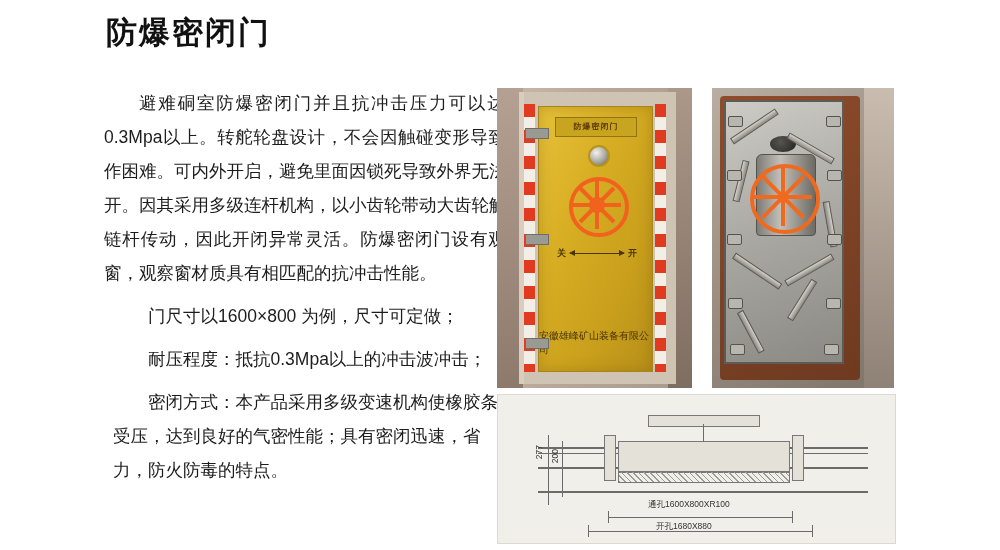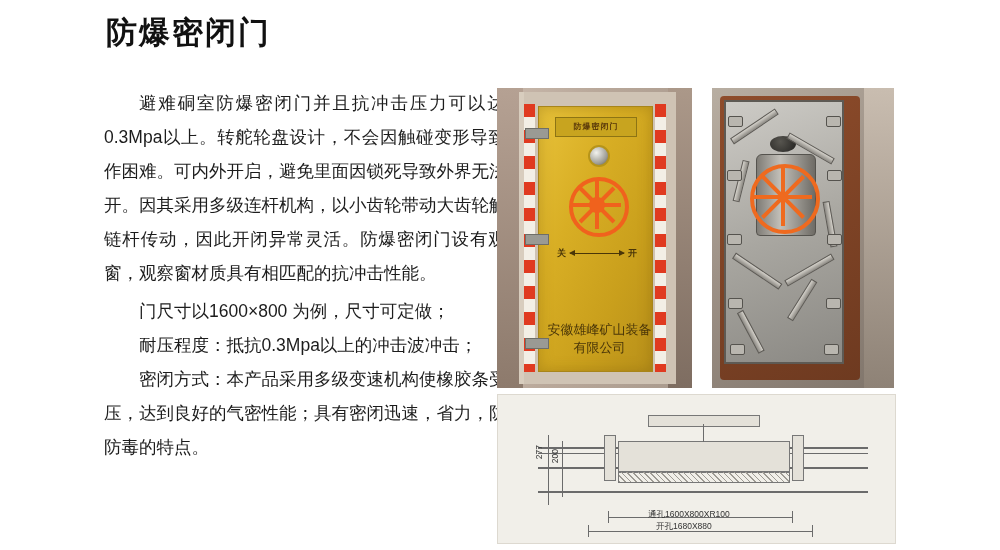--- a/index.html
+++ b/index.html
@@ -42,21 +42,21 @@
     font-size: 17.5px;
     line-height: 34px;
     color: #1c1c1c;
   }
   .para {
     margin: 0 0 4px 0;
     text-indent: 2em;
     text-align: justify;
   }
   .spec-line {
-    margin: 0;
+    margin: 9px;
     text-indent: 2em;
   }
 
   
   .photo1 {
     position: absolute;
     left: 497px;
     top: 88px;
     width: 195px;
     height: 300px;
@@ -161,23 +161,23 @@
     position: absolute;
     top: -3px;
     border-top: 3.5px solid transparent;
     border-bottom: 3.5px solid transparent;
   }
   .p1-arrow:before { left: -1px; border-right: 6px solid #4a3608; }
   .p1-arrow:after { right: -1px; border-left: 6px solid #4a3608; }
 
   .p1-maker {
     position: absolute;
-    left: 8px; right: 0; bottom: 14px;
-    text-align: center;
-    font-size: 13px;
+    left: 0; right: 0; bottom: 14px;
+    text-align: left;
+    font-size: 10px;
     color: #4a3608;
   }
   .hinge {
     position: absolute;
     left: 28px;
     width: 22px; height: 9px;
     background: #9a9a94;
     border: 1px solid #6e6e68;
   }
 
@@ -395,17 +395,17 @@
     <div class="dwg-line" style="left:64px; top:46px; width:1px; height:56px;"></div>
     <div class="dwg-line" style="left:110px; top:122px; width:184px; height:1px;"></div>
     <div class="dwg-line" style="left:90px; top:136px; width:224px; height:1px;"></div>
     <div class="dwg-line" style="left:110px; top:116px; width:1px; height:12px;"></div>
     <div class="dwg-line" style="left:294px; top:116px; width:1px; height:12px;"></div>
     <div class="dwg-line" style="left:90px; top:130px; width:1px; height:12px;"></div>
     <div class="dwg-line" style="left:314px; top:130px; width:1px; height:12px;"></div>
 
     <div class="dwg-vert" style="left:36px; top:50px;">277</div>
     <div class="dwg-vert" style="left:52px; top:54px;">200</div>
-    <div class="dwg-text" style="left:150px; top:114px;text-align:center;">通孔1600X800XR100</div>
+    <div class="dwg-text" style="left:150px; top:104px;text-align:center;">通孔1600X800XR100</div>
     <div class="dwg-text" style="left:158px; top:126px;">开孔1680X880</div>
   </div>
 
 </div>
 
 </body></html>

